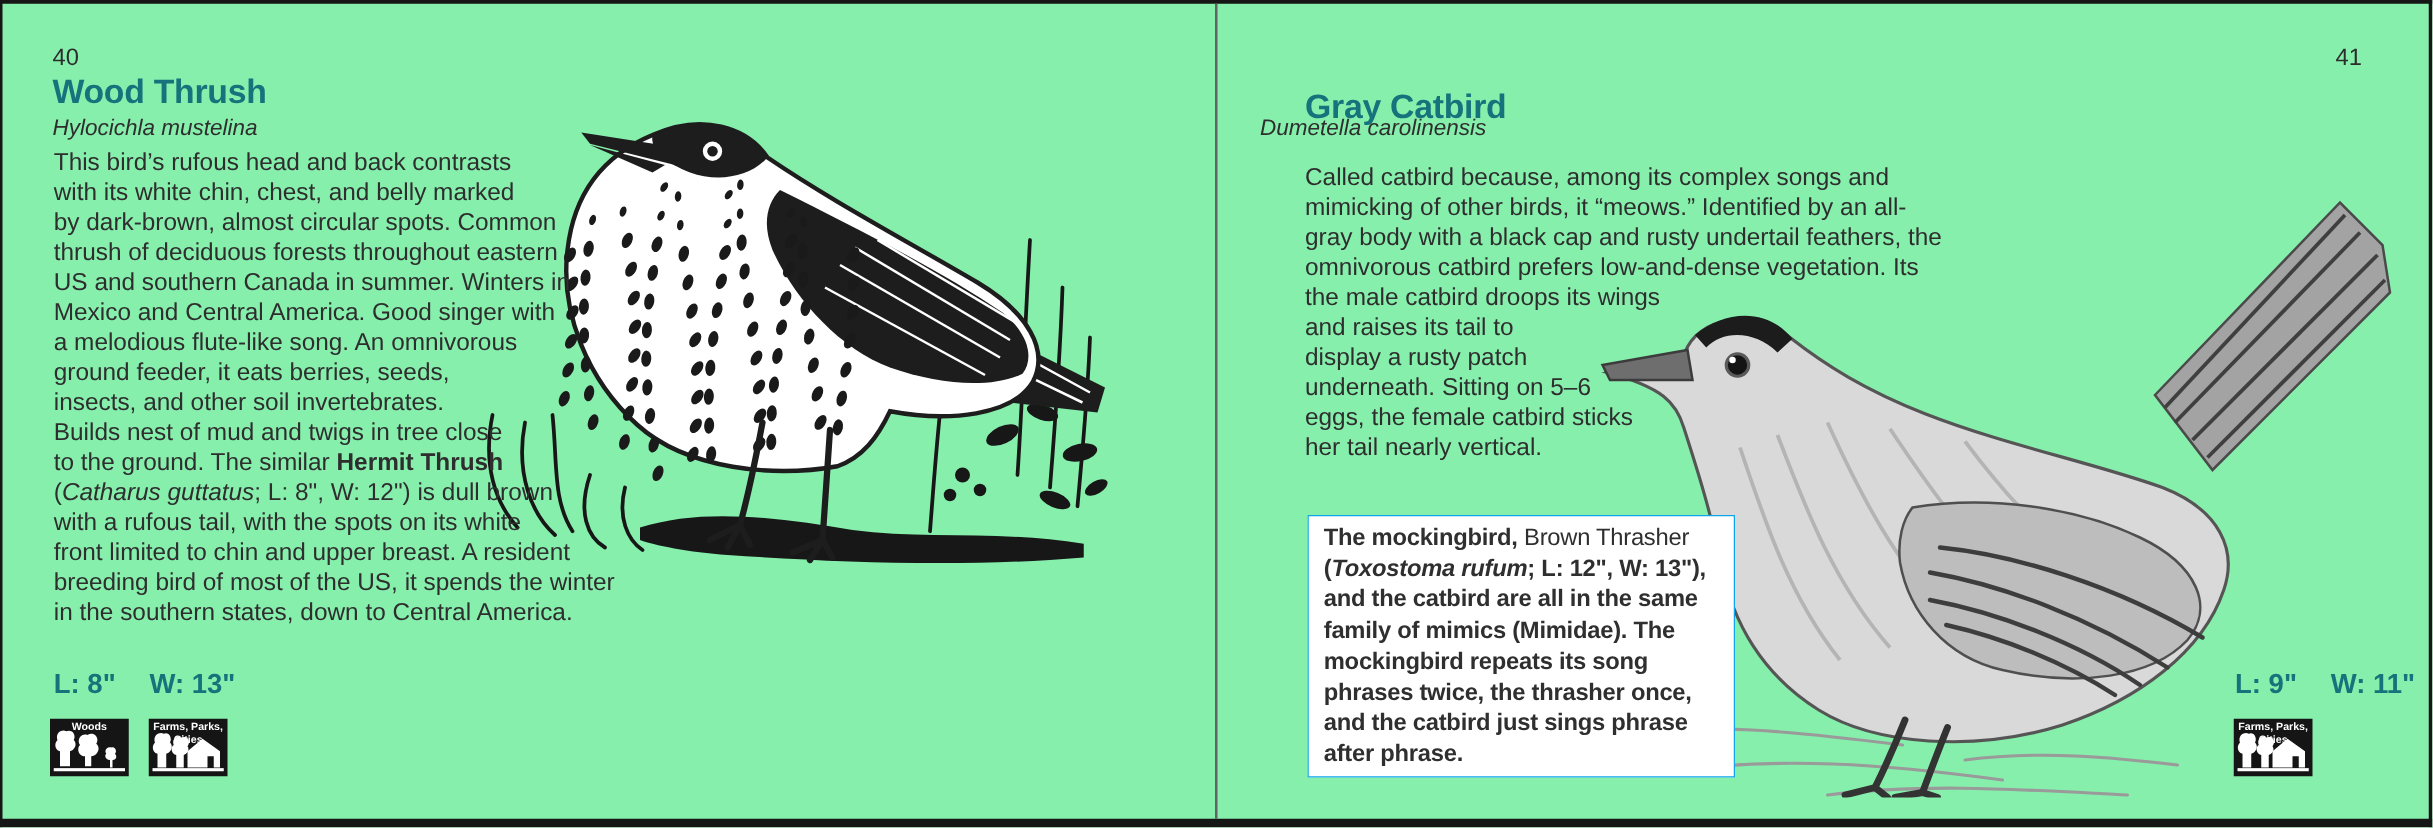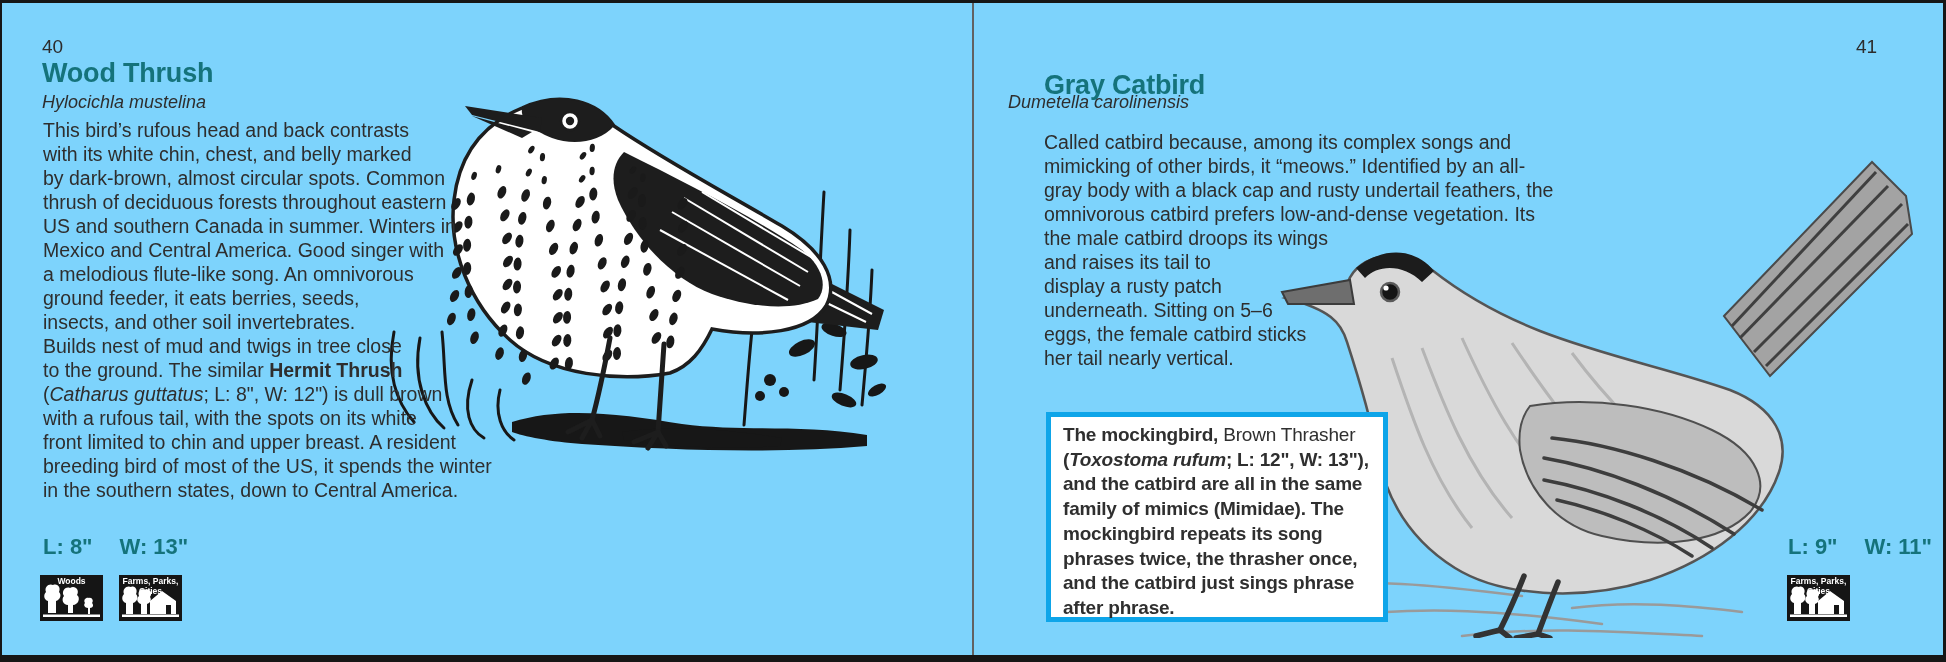--- a/index.html
+++ b/index.html
@@ -1,50 +1,50 @@
 <!DOCTYPE html>
 <html><head>
 <meta charset="utf-8">
 <style>
   html,body { margin:0; padding:0; background:#e8e8e8; }
   .spread {
-    position:relative; width:1946px; height:662px; background:#7dd3fc;
+    position:relative; width:1946px; height:662px; background:#86efac;
     font-family:"Liberation Sans","DejaVu Sans",sans-serif; overflow:hidden;
     color:#2f2f2f;
   }
   .edge { position:absolute; background:#161616; }
   .edge-top    { left:0; top:0; width:1946px; height:3px; }
   .edge-bottom { left:0; top:655px; width:1946px; height:7px; }
   .edge-left   { left:0; top:0; width:2px; height:662px; }
   .edge-right  { left:1943px; top:0; width:3px; height:662px; }
   .gutter { position:absolute; left:972px; top:3px; width:2px; height:652px; background:#626262; }
 
   .pagenum { position:absolute; font-size:19px; color:#2c2c2c; }
   .pn-left  { left:42px; top:36px; }
-  .pn-right { left:1856px; top:36px; width:46px; text-align:left; }
+  .pn-right { left:1856px; top:36px; width:46px; text-align:center; }
 
   .title { position:absolute; font-size:27px; font-weight:bold; color:#15737b; letter-spacing:-0.2px; }
   .t-left  { left:42px; top:58px; }
   .t-right { left:1044px; top:70px; }
 
   .sci { position:absolute; font-size:18px; font-style:italic; color:#2e2e2e; }
   .s-left  { left:42px; top:92px; }
   .s-right { left:1008px; top:92px; }
 
   .bodytext { position:absolute; font-size:19.5px; line-height:24px; color:#2e2e2e; z-index:2; }
   .b-left  { left:43px; top:118px; }
   .b-right { left:1044px; top:130px; }
   .tline { white-space:nowrap; }
   .tline .b  { font-weight:bold; }
   .tline .i  { font-style:italic; }
   .tline .bi { font-weight:bold; font-style:italic; }
 
   .infobox {
     position:absolute; left:1046px; top:412px; width:342px; height:210px;
-    border:5px solid #0ea5e9; box-sizing:border-box; padding:6px 12px;
+    border:1px solid #0ea5e9; box-sizing:border-box; padding:6px 12px;
     font-size:19px; line-height:24.7px; letter-spacing:-0.2px; background:#ffffff; z-index:3;
   }
 
   .lw { position:absolute; display:flex; gap:27px; font-size:22px; font-weight:bold; color:#15737b; z-index:3; }
   .lw-left  { left:43px; top:534px; }
   .lw-right { left:1788px; top:534px; }
 
   .hicons { position:absolute; display:flex; gap:16px; z-index:3; }
   .hi-left  { left:40px; top:575px; }
   .hi-right { left:1787px; top:575px; }

